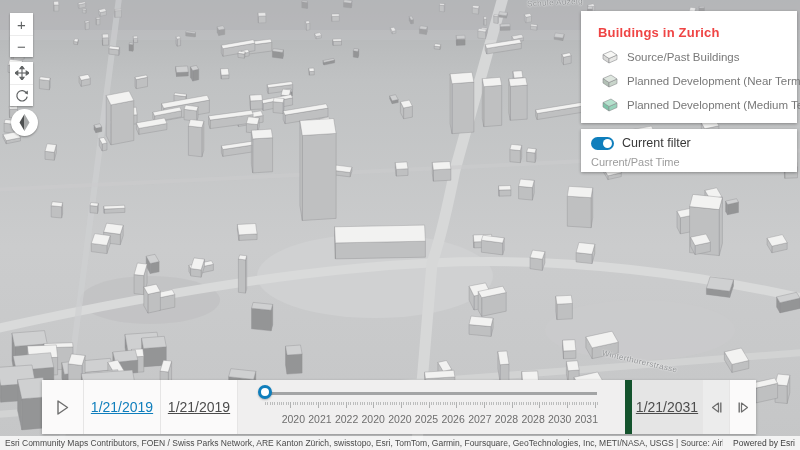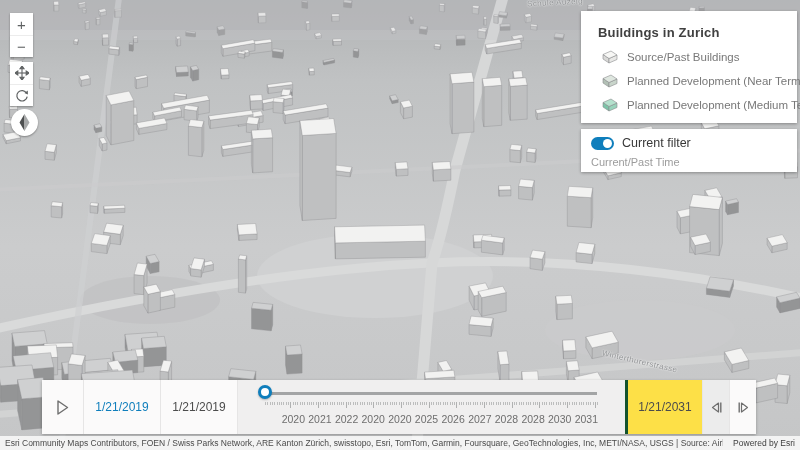--- a/index.html
+++ b/index.html
@@ -24,52 +24,52 @@
              font-family:"Liberation Sans",sans-serif; }
   .ctl-btn + .ctl-btn { border-top:1px solid #ececec; }
   .compass { position:absolute; left:11px; top:109px; width:27px; height:27px; border-radius:50%;
              background:#fff; border:none; cursor:pointer; box-shadow:0 1px 2px rgba(0,0,0,.35);
              display:flex; align-items:center; justify-content:center; }
 
   
   .panel { position:absolute; left:581px; width:216px; background:#fff;
            box-shadow:0 1px 3px rgba(0,0,0,.32); }
   .legend-panel { top:11px; height:112px; padding:14px 12px 0 17px; }
-  .legend-title { font-size:13px; font-weight:bold; color:#404040; letter-spacing:.2px; }
+  .legend-title { font-size:13px; font-weight:bold; color:#ef4444; letter-spacing:.2px; }
   .legend-item { display:flex; align-items:center; margin-top:10px; padding-left:4px; }
   .legend-icon { width:16px; height:14px; flex:0 0 16px; }
   .legend-label { font-size:11.5px; color:#787878; margin-left:9px; white-space:nowrap; }
 
   .filter-panel { top:129px; height:43px; padding:7px 10px 0 10px; }
   .filter-row { display:flex; align-items:center; }
   .toggle { position:relative; width:23px; height:13px; border-radius:7px; background:var(--accent,#0f7ebc);
             display:inline-block; cursor:pointer; flex:0 0 23px; }
   .toggle .knob { position:absolute; right:2px; top:2px; width:9px; height:9px; border-radius:50%; background:#fff; }
   .filter-label { font-size:12.5px; color:#383838; margin-left:8px; }
   .filter-sub { font-size:11px; color:#9c9c9c; margin-top:6px; }
 
   
   .time-panel { position:absolute; left:42px; top:380px; width:714px; height:54px; display:flex;
                 background:#fbfafa; box-shadow:0 1px 3px rgba(0,0,0,.28); }
   .tp-sec { display:flex; align-items:center; justify-content:center; height:100%; }
   .tp-play { width:42px; border-right:1px solid #e6e5e5; background:#fbfafa; border-top:none; border-bottom:none; border-left:none; cursor:pointer; }
-  .tp-date { width:77px; font-size:12px; color:#4c4c4c; }
+  .tp-date { width:77px; font-size:14px; color:#4c4c4c;text-decoration:underline; }
   .tp-date.link { color:var(--accent,#0f7ebc); border-right:1px solid #e6e5e5; cursor:pointer; }
   .tp-date.current { border-right:1px solid #e6e5e5; }
   .tp-slider { position:relative; width:387px; background:#f0efef; }
   .track { position:absolute; left:27px; top:12px; width:332px; height:2.5px; background:#a3a4a5; }
   .handle { position:absolute; left:20px; top:5px; width:14px; height:14px; border-radius:50%;
             background:#fff; border:3px solid var(--accent,#0f7ebc); cursor:pointer;
             box-shadow:0 1px 2px rgba(0,0,0,.25); }
   .ticks { position:absolute; left:0; top:22px; width:100%; height:8px; }
   .tick { position:absolute; width:1px; height:3px; background:#bcbdbd; }
   .tick.major { height:6px; background:#b0b1b1; }
   .years { position:absolute; left:0; top:33px; width:100%; height:14px; }
   .year { position:absolute; width:30px; text-align:right; font-size:10.5px; color:#6e6e6e; }
-  .tp-end { width:77px; border-left:3px solid #14532d; background:#fde047; }
+  .tp-end { width:77px; border-left:7px solid #14532d; background:#e5e5e5; }
   .tp-step { width:27px; border:none; border-left:1px solid #e6e5e5; cursor:pointer;
              display:flex; align-items:center; justify-content:center; }
   .tp-step.prev { background:#ececec; }
   .tp-step.next { background:#fbfafa; }
 
   
   .attribution { position:absolute; left:0; bottom:0; width:800px; height:14px;
                  background:rgba(252,252,252,.82); display:flex; align-items:center;
                  padding:0 5px; font-size:8.5px; color:#4a4a4a; }
   .attr-text { flex:1; white-space:nowrap; overflow:hidden; }

